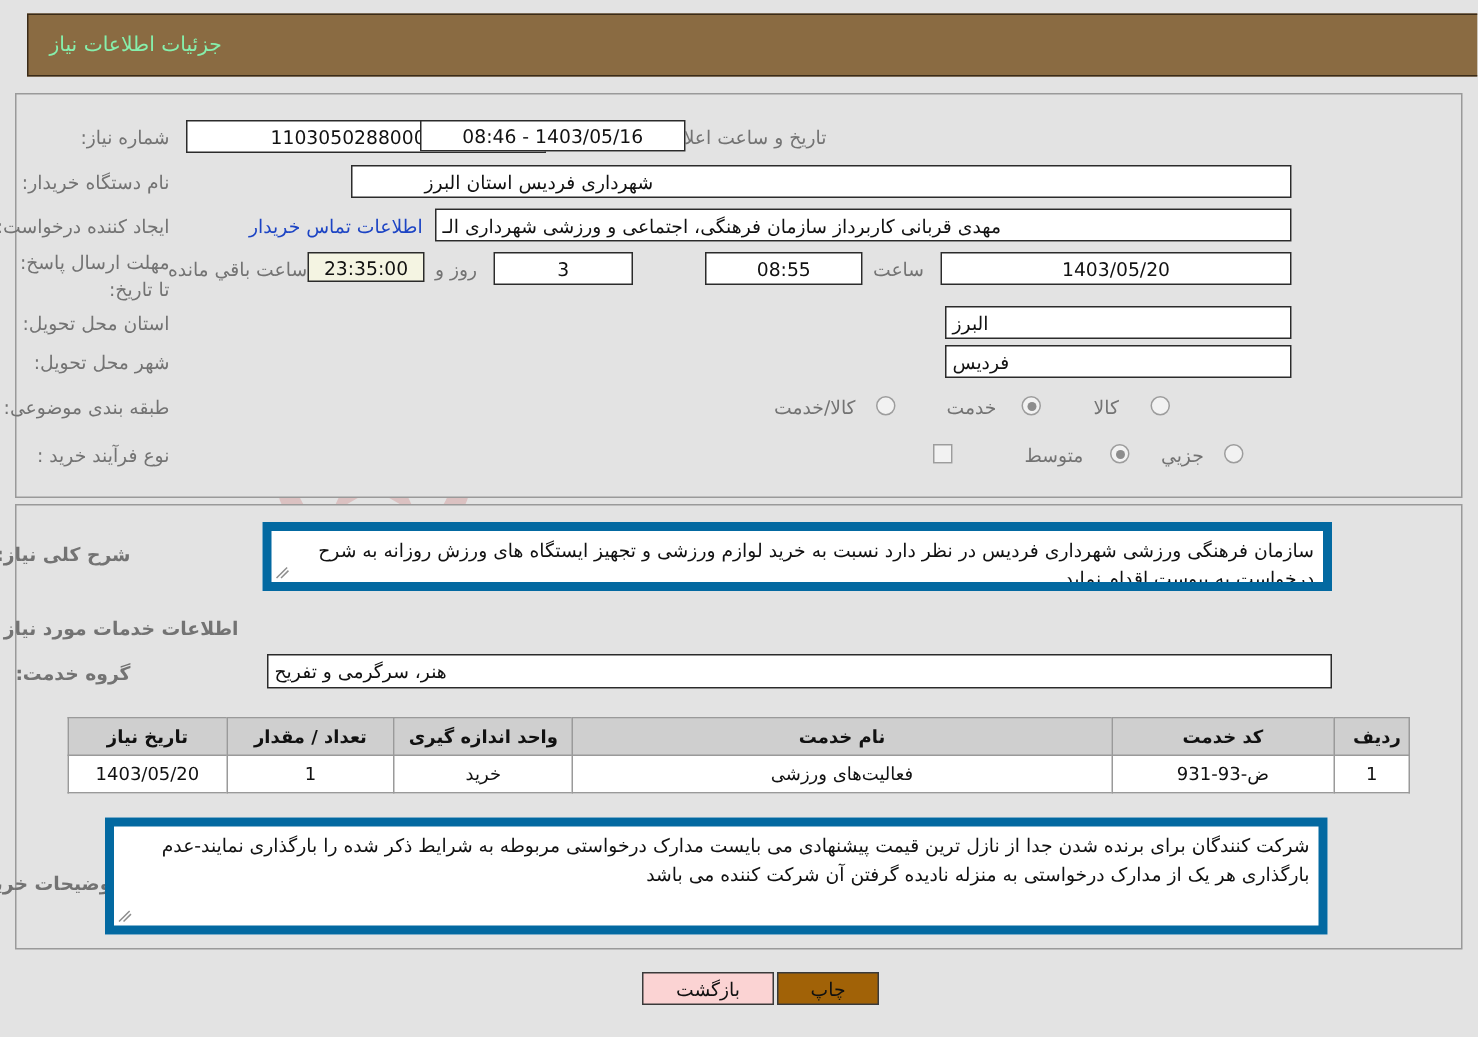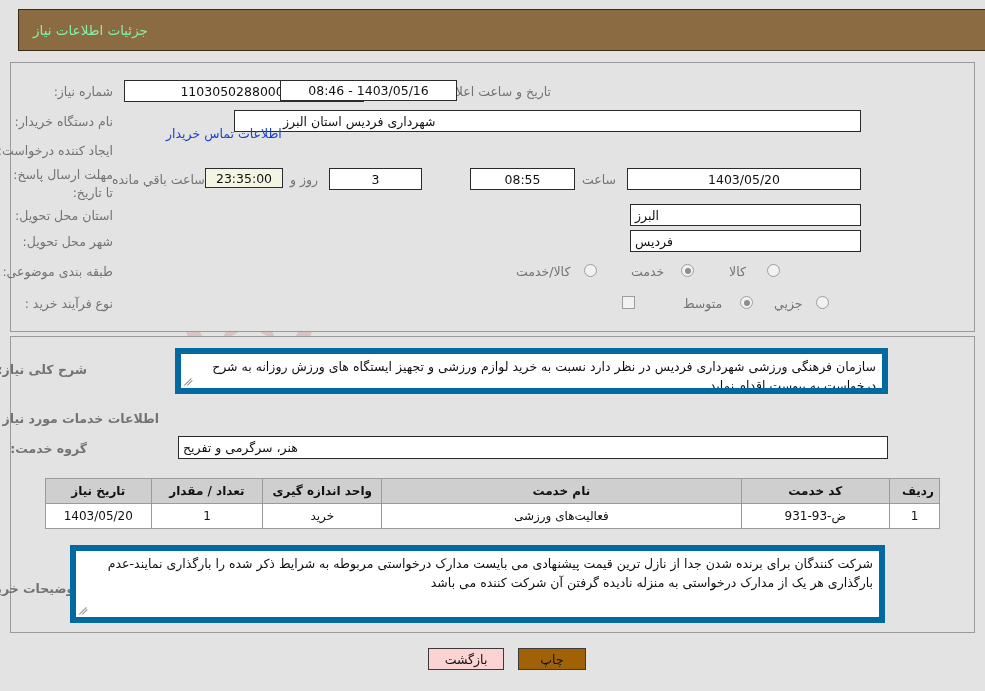--- a/index.html
+++ b/index.html
@@ -209,21 +209,21 @@
     font-size: 12.5px;
     color: #111;
     display: flex;
     align-items: center;
     justify-content: center;
     cursor: pointer;
     z-index: 12;
     font-family: "DejaVu Sans", "Liberation Sans", sans-serif;
   }
   .btn.print  { background: #a16207; left: 518px; top: 648px; width: 68px; }
-  .btn.back   { background: #fbd3d3; left: 428px; top: 648px; width: 76px; }
+  .btn.back   { background: #fbd3d3; left: 428px; top: 648px; width: 88px; }
 </style>
 </head>
 <body>
 
 <div id="page">
 
   <div class="watermark">
     <svg class="wm-shield" viewBox="0 0 128 138">
       <path d="M64 2 L124 24 L124 72 C124 108 96 128 64 136 C32 128 4 108 4 72 L4 24 Z" fill="none" stroke="rgba(208,150,150,0.45)" stroke-width="13"></path>
       <path d="M64 44 L92 104 L64 88 L36 104 Z" fill="rgba(208,150,150,0.45)"></path>
@@ -240,21 +240,22 @@
   <div class="lbl" style="right:872px; top:84px;">شماره نیاز:</div>
   <div class="fld center" style="right:621px; top:80px; width:240px; height:22px;">1103050288000245</div>
 
   <div class="lbl" style="right:434px; top:84px;">تاریخ و ساعت اعلان عمومی:</div>
   <div class="fld center" style="right:678px; top:80px; width:177px; height:21px; right:auto; left:280px;">1403/05/16 - 08:46</div>
 
   <div class="lbl" style="right:872px; top:114px;">نام دستگاه خریدار:</div>
   <div class="fld right" style="left:234px; top:110px; width:627px; height:22px;padding-left:48px;">شهرداری فردیس استان البرز</div>
 
   <div class="lbl" style="right:872px; top:143px;">ایجاد کننده درخواست:</div>
-  <div class="lbl link" style="left:166px; top:126px;text-align:center;">اطلاعات تماس خریدار</div>
+  <div class="fld right" style="left:290px; top:139px; width:571px; height:22px;">مهدی قربانی کاربرداز سازمان فرهنگی، اجتماعی و ورزشی شهرداری الـ</div>
+  <div class="lbl link" style="left:166px; top:143px;text-align:center;">اطلاعات تماس خریدار</div>
 
   <div class="lbl" style="right:872px; top:166px; width:100px; text-align:right; white-space:normal; line-height:1.45;">مهلت ارسال پاسخ: تا تاریخ:</div>
   <div class="fld center" style="left:627px; top:168px; width:234px; height:22px;">1403/05/20</div>
   <div class="lbl" style="left:582px; top:172px;">ساعت</div>
   <div class="fld center" style="left:470px; top:168px; width:105px; height:22px;">08:55</div>
   <div class="fld center" style="left:329px; top:168px; width:93px; height:22px;">3</div>
   <div class="lbl" style="left:290px; top:172px;">روز و</div>
   <div class="fld center khaki" style="left:205px; top:168px; width:78px; height:20px;">23:35:00</div>
   <div class="lbl" style="left:112px; top:172px;">ساعت باقي مانده</div>
 

